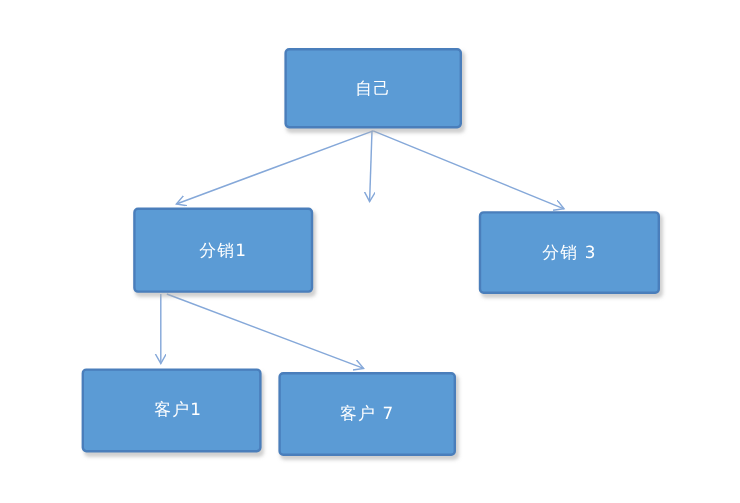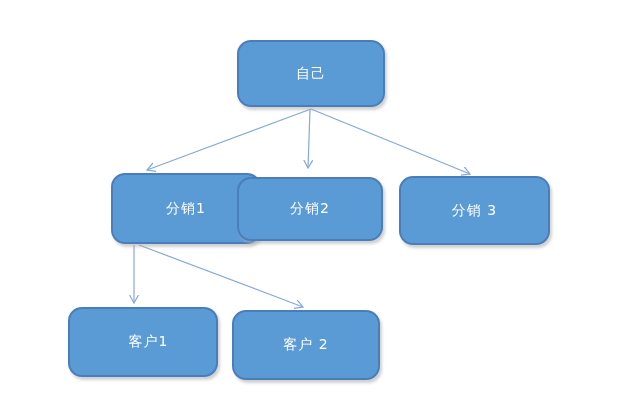--- a/index.html
+++ b/index.html
@@ -32,21 +32,21 @@
   }
   .arrow-head{
     stroke:var(--arrow);
     fill:none;
     stroke-width:1.2;
   }
   .node{
     position:absolute;
     background:var(--node-fill);
     border:2px solid var(--node-border);
-    border-radius:14px;
+    border-radius:4px;
     color:var(--node-text);
     display:flex;
     align-items:center;
     justify-content:center;
     font-size:14px;
     letter-spacing:1px;
     box-shadow:2px 3px 3px rgba(170,170,170,0.55);
   }
   .node-self {left:237px; top:40px;  width:148px; height:67px;}
   .node-dist1{left:68px;  top:173px; width:150px; height:71px;margin-left:43px;}
@@ -74,29 +74,26 @@
   </svg>
 
   <div class="node node-self">
     <span>自己</span>
   </div>
 
   <div class="node node-dist1">
     <span>分销1</span>
   </div>
 
-  <div class="node node-dist2">
-    <span>分销2</span>
-  </div>
 
   <div class="node node-dist3">
     <span>分销 3</span>
   </div>
 
   <div class="node node-cust1">
     <span>客户1</span>
   </div>
 
   <div class="node node-cust2">
-    <span>客户 2</span>
+    <span>客户 7</span>
   </div>
 
 </div>
 
 </body></html>

